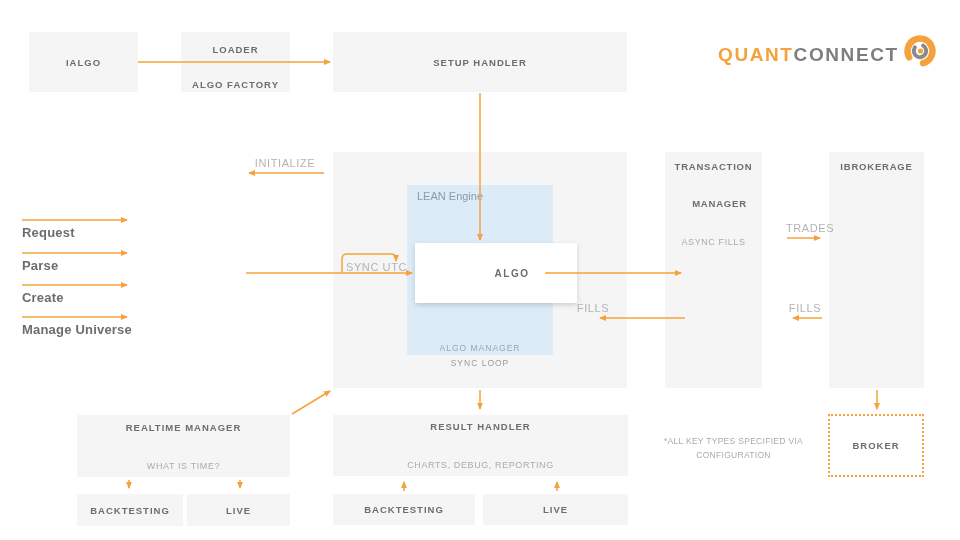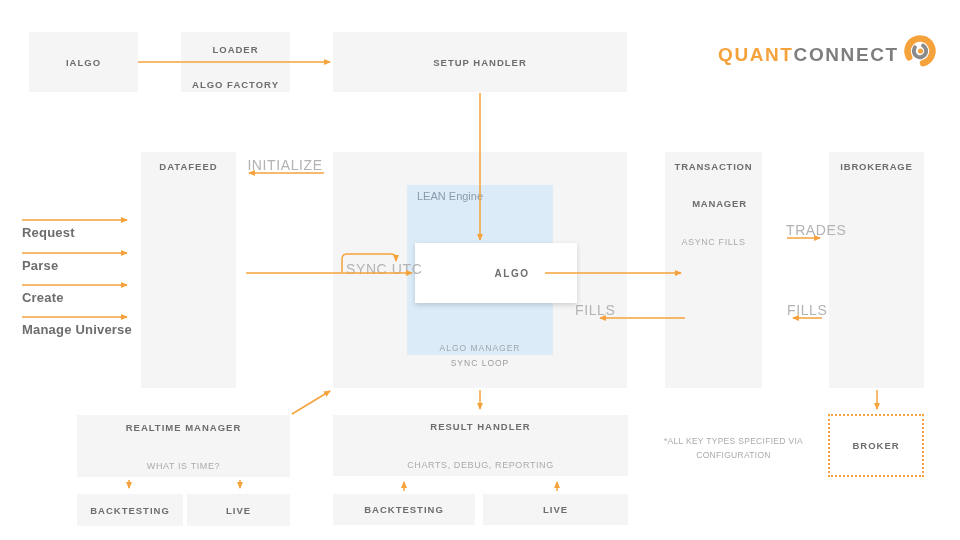--- a/index.html
+++ b/index.html
@@ -14,21 +14,21 @@
   .title{font-size:9.5px;font-weight:bold;color:var(--title-text);letter-spacing:1px;white-space:nowrap;}
   .title--tight{letter-spacing:0.8px;}
   .sub{font-size:9px;color:var(--muted-text);letter-spacing:0.6px;margin-top:4px;white-space:nowrap;}
   .tm-line{margin-top:2px;margin-left:12px;}
   .lean{position:absolute;left:407px;top:185px;width:146px;height:170px;background:var(--lean-fill);}
   .lean-title{position:absolute;left:417px;top:190px;font-size:11px;color:var(--lean-text);}
   .algo-box{position:absolute;left:415px;top:243px;width:130px;height:60px;background:#fff;
             box-shadow:0 2px 5px rgba(0,0,0,0.16);display:flex;align-items:center;justify-content:center;padding-left:32px;}
   .algo-title{font-size:10px;font-weight:bold;color:var(--title-text);letter-spacing:1.5px;}
   .small-label{position:absolute;font-size:8.5px;color:#9DA6AD;letter-spacing:1px;text-align:center;}
-  .edge-label{position:absolute;font-size:14px;color:#B3B3B3;letter-spacing:0.6px;text-align:center;white-space:nowrap;}
+  .edge-label{position:absolute;font-size:11px;color:#B3B3B3;letter-spacing:0.6px;text-align:center;white-space:nowrap;}
   .flow-label{position:absolute;font-size:13px;font-weight:bold;color:var(--title-text);letter-spacing:0.2px;white-space:nowrap;}
   .footnote{position:absolute;left:640px;top:434px;width:187px;font-size:8.5px;color:var(--muted-text);
             text-align:center;line-height:1.65;letter-spacing:0.3px;}
   .box--broker{background:#fff;border:2px dotted var(--accent);}
   .arrow-layer{position:absolute;left:0;top:0;width:960px;height:540px;pointer-events:none;}
   .arrow{stroke:var(--accent);stroke-width:1.5;fill:none;}
   .arrow-head{fill:var(--accent);}
   .logo{position:absolute;left:718px;top:36px;height:38px;display:flex;align-items:center;}
   .logo-text{font-size:19px;font-weight:bold;letter-spacing:1.6px;white-space:nowrap;}
   .logo-quant{color:var(--accent);}
@@ -54,23 +54,20 @@
   <div class="logo">
     <span class="logo-text logo-quant">QUANT</span>
       <span class="logo-text logo-connect">CONNECT</span>
     <svg class="logo-icon" width="36" height="36" viewBox="0 0 36 36">
       <circle cx="18" cy="18" r="12.5" fill="none" stroke="#F6A23C" stroke-width="6.5" stroke-dasharray="62 17" stroke-linecap="round" transform="rotate(150 18 18)"></circle>
       <circle cx="18" cy="18" r="6.2" fill="none" stroke="#8A8A8A" stroke-width="4" stroke-dasharray="29 10" stroke-linecap="round" transform="rotate(-60 18 18)"></circle>
       <circle cx="18.5" cy="18" r="2.6" fill="#F6A23C"></circle>
     </svg>
   </div>
 
-  <div class="box box--top" style="left:141px;top:152px;width:95px;height:236px">
-    <div class="title">DATAFEED</div>
-  </div>
 
   <div class="box" style="left:333px;top:152px;width:294px;height:236px"></div>
   <div class="lean"></div>
   <div class="lean-title">LEAN Engine</div>
   <div class="algo-box">
     <div class="algo-title">ALGO</div>
   </div>
   <div class="small-label" style="left:407px;top:343px;width:146px">ALGO MANAGER</div>
   <div class="small-label" style="left:407px;top:358px;width:146px;color:#9B9B9B">SYNC LOOP</div>
 

